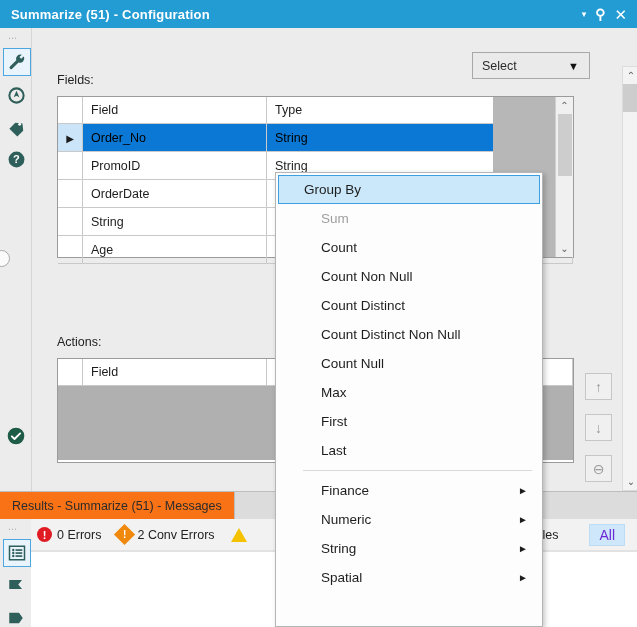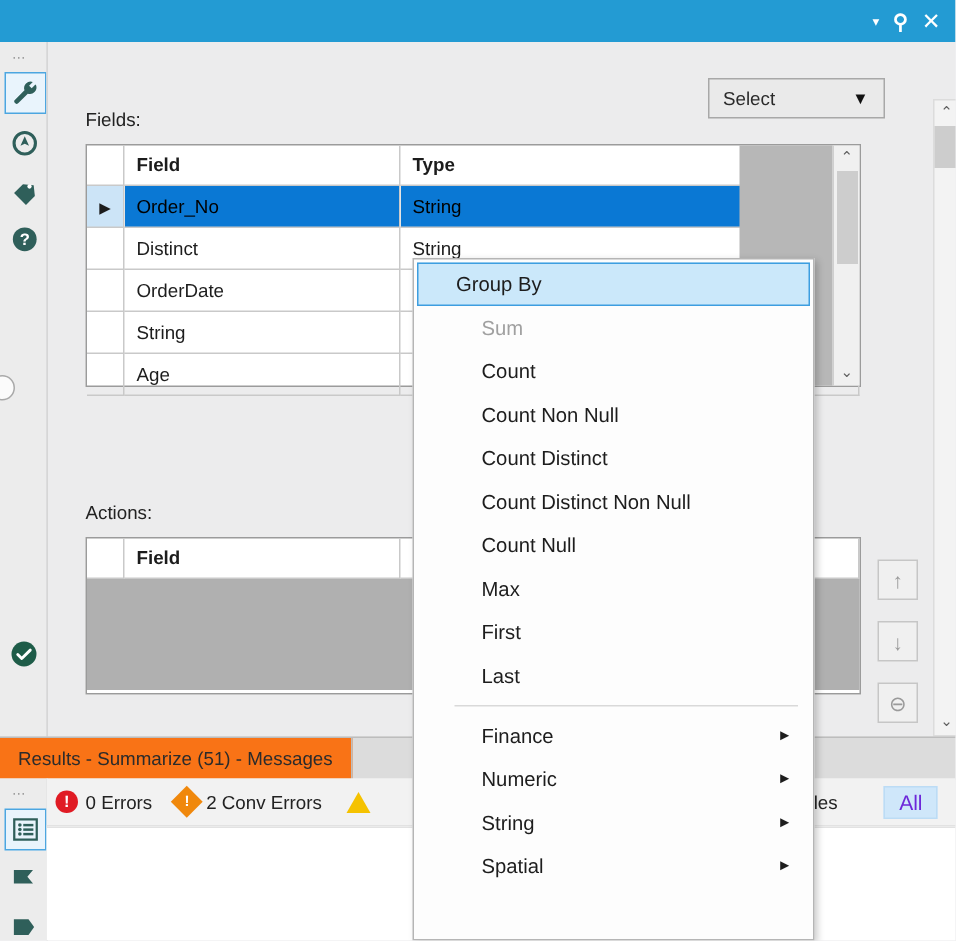--- a/index.html
+++ b/index.html
@@ -66,21 +66,21 @@
   .grid{
     position:absolute;background:#fff;border:1px solid #9b9b9b;box-sizing:border-box;
   }
   #fields-grid{left:25px;top:68px;width:517px;height:162px;}
   .grid table{border-collapse:collapse;width:100%;table-layout:fixed;font-size:12.5px;}
   .grid th,.grid td{
     border-right:1px solid #c9c9c9;border-bottom:1px solid #c9c9c9;
     text-align:left;font-weight:normal;height:27px;padding:0 0 0 8px;
     overflow:hidden;white-space:nowrap;
   }
-  .grid th{font-weight:bold;background:#fff;color:#1c1c1c;height:26px;}
+  .grid th{font-weight:normal;background:#fff;color:#1c1c1c;height:26px;}
   .col-mark{width:24px;padding:0 !important;text-align:center !important;}
   .col-field{width:175px;}
   .grid .row-sel td.col-mark{background:#cce4f7;}
   .grid .row-sel td.cell{background:#0a78d4;color:#000000;}
   .mark-tri{display:inline-block;color:#1c1c1c;font-size:10px;line-height:1;}
   .grid-dead{
     position:absolute;right:0;top:0;width:80px;height:100%;background:#b7b7b7;
   }
 
   
@@ -177,20 +177,21 @@
   .ctx-item.disabled{color:#a0a0a0;}
   .ctx-item .sub-arrow{margin-left:auto;margin-right:14px;font-size:10px;color:#1d1d1d;}
   .ctx-sep{height:1px;background:#d9d9d9;margin:5px 10px 5px 26px;}
 </style>
 </head>
 <body>
 
 <div id="app">
 
   <div class="titlebar">
+    <div class="tb-text">Summarize (51) - Configuration</div>
     <div class="tb-btns">
       <div class="tb-btn caret">▾</div>
       <div class="tb-btn pin">⚲</div>
       <div class="tb-btn close">✕</div>
     </div>
   </div>
 
   <div class="leftrail">
     <div class="rail-dots">⋯</div>
 
@@ -248,21 +249,21 @@
           </tr>
         </thead>
         <tbody>
           <tr class="row-sel">
             <td class="col-mark"><span class="mark-tri">▶</span></td>
             <td class="cell col-field">Order_No</td>
             <td class="cell">String</td>
           </tr>
           <tr>
             <td class="col-mark"></td>
-            <td class="col-field">Distinct</td>
+            <td class="col-field">PromoID</td>
             <td>String</td>
           </tr>
           <tr>
             <td class="col-mark"></td>
             <td class="col-field">OrderDate</td>
             <td>Date</td>
           </tr>
           <tr>
             <td class="col-mark"></td>
             <td class="col-field">String</td>

